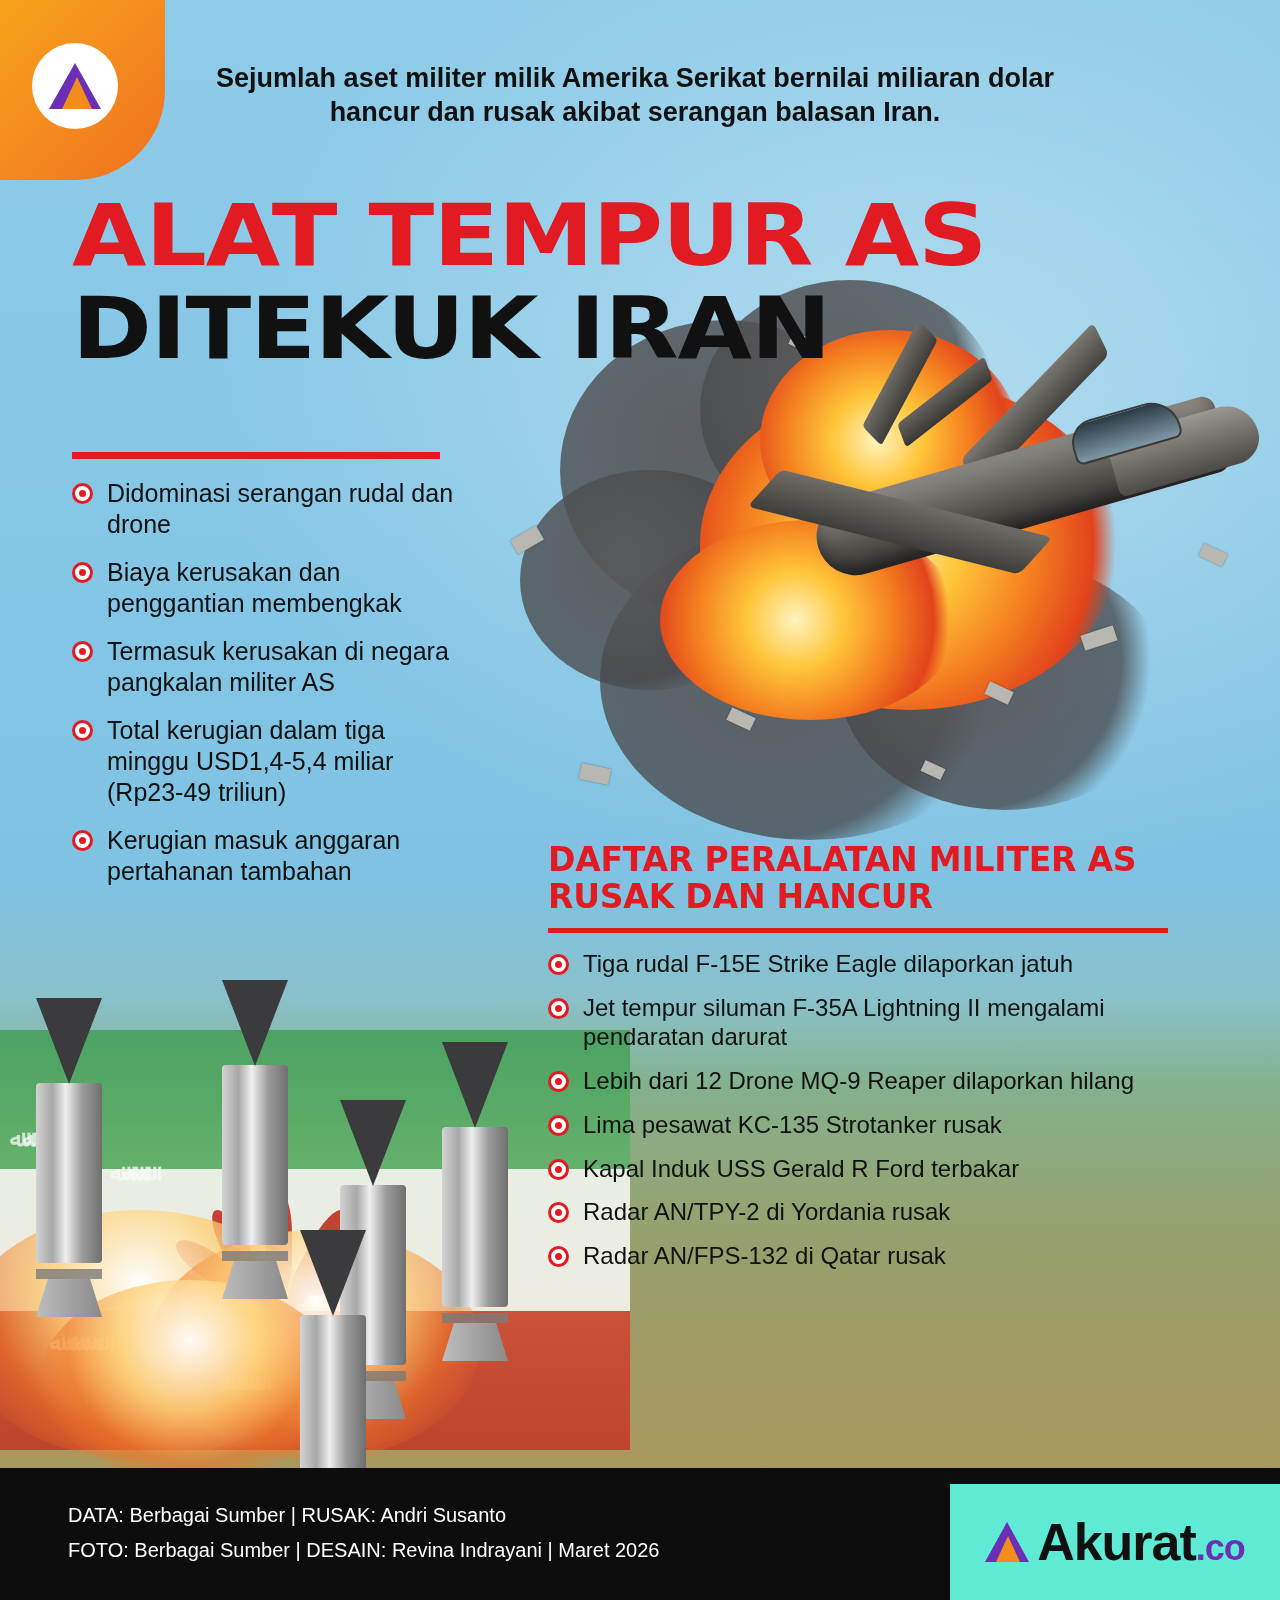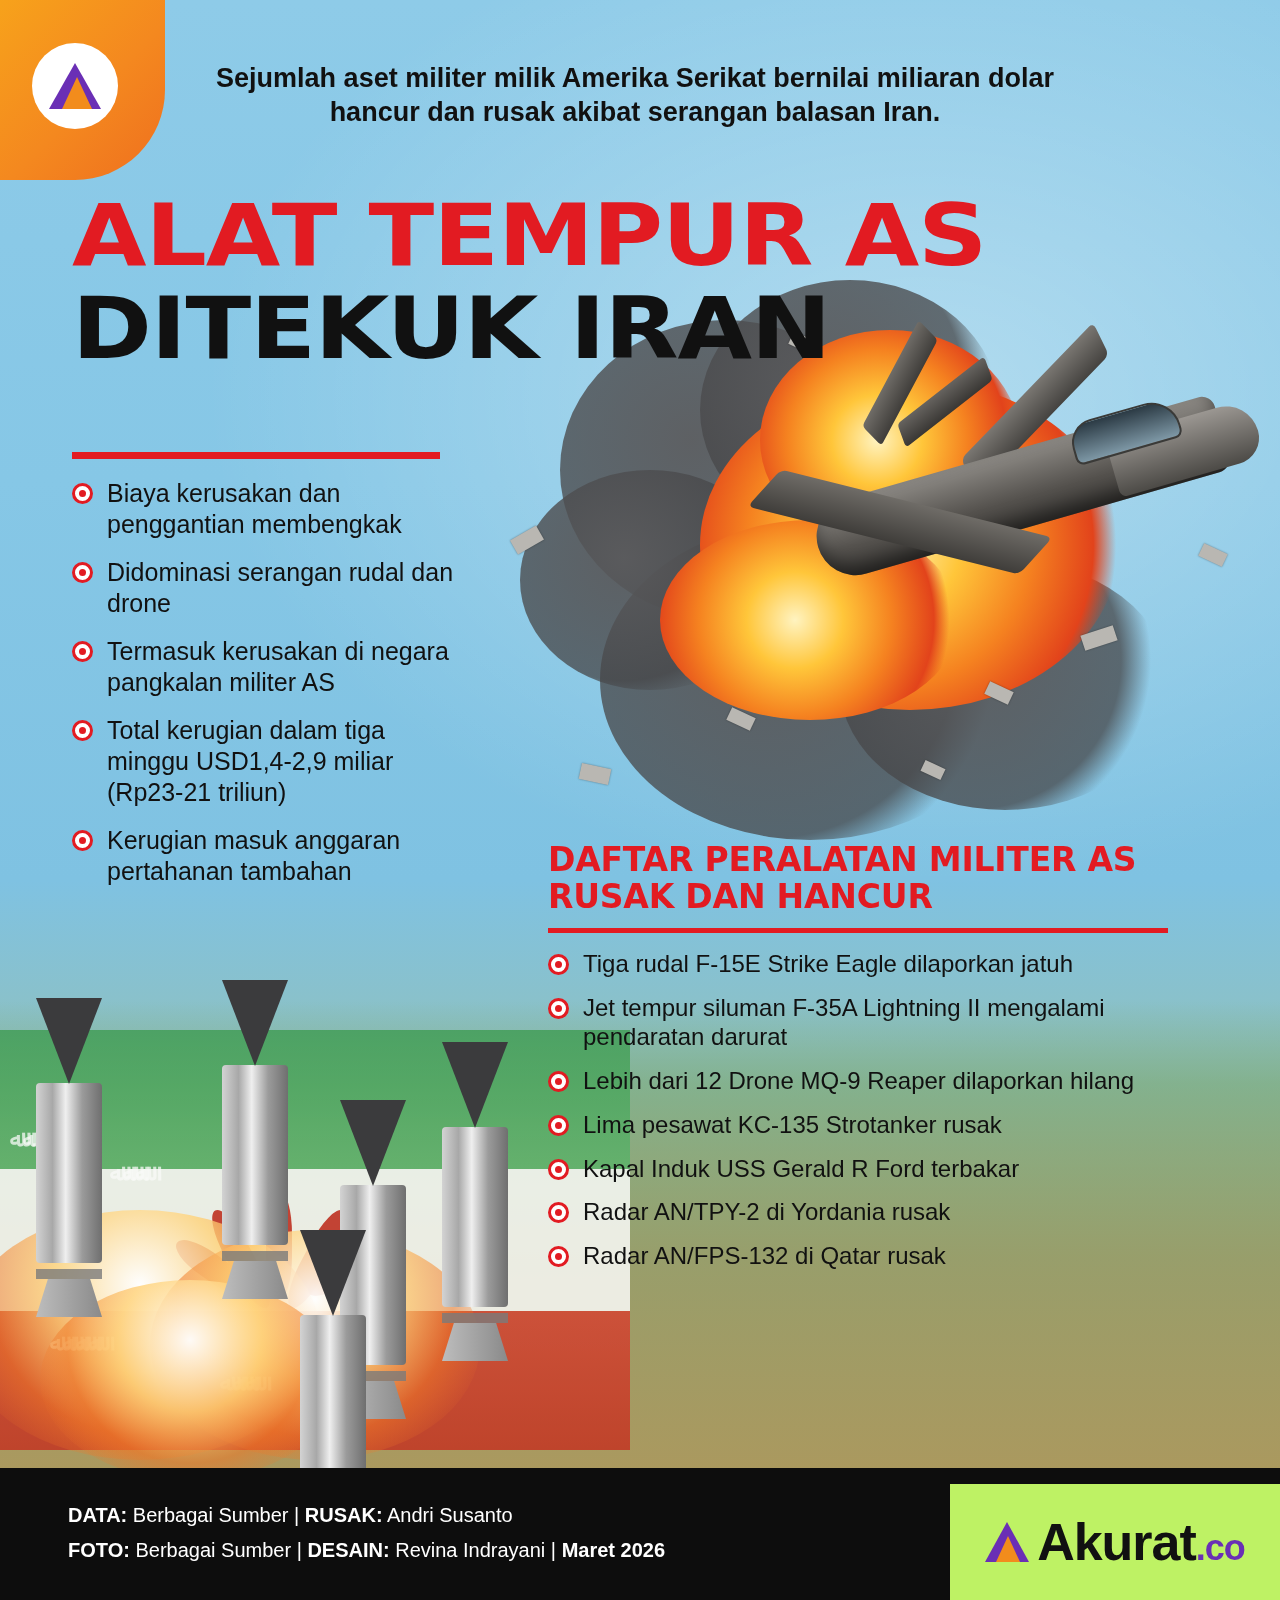--- a/index.html
+++ b/index.html
@@ -186,23 +186,23 @@
   .list-right .bullet-row { margin-bottom:14px; }
   .list-right .bullet-text { font-size:24px; }
 
   
   .footer {
     position:absolute; left:0; bottom:0; width:1280px; height:132px; background:#0d0d0d;
   }
   .footer-text {
     position:absolute; left:68px; top:30px; color:#fff; font-size:20px; line-height:1.75;
   }
-  .footer-text .lbl { font-weight:bold; }
+  .footer-text .lbl { font-weight:normal; }
   .footer-brand {
-    position:absolute; right:0; bottom:0; width:330px; height:116px; background:#bef264;
+    position:absolute; right:0; bottom:0; width:330px; height:116px; background:#5eead4;
     display:flex; align-items:center; justify-content:center; gap:8px;
   }
   .brand-mark { position:relative; width:44px; height:40px; }
   .brand-mark .p { position:absolute; left:0; bottom:0; width:0;height:0;
     border-left:22px solid transparent; border-right:22px solid transparent; border-bottom:40px solid #6a2fb5;}
   .brand-mark .o { position:absolute; left:11px; bottom:0; width:0;height:0;
     border-left:12px solid transparent; border-right:12px solid transparent; border-bottom:26px solid #f28c1c;}
   .brand-text { font-size:52px; font-weight:bold; color:#111; letter-spacing:-1px; }
   .brand-text .co { color:#6a2fb5; font-size:36px; }
 </style>
@@ -312,39 +312,39 @@
     <div class="title-1">ALAT TEMPUR AS</div>
     <div class="title-2">DITEKUK IRAN</div>
   </div>
   <div class="rule-red"></div>
 
   <div class="list-left">
     <div class="bullet-row">
       <span class="dot">
           <i></i>
         </span>
-      <span class="bullet-text">Biaya kerusakan dan penggantian membengkak</span>
+      <span class="bullet-text">Didominasi serangan rudal dan drone</span>
     </div>
     <div class="bullet-row">
       <span class="dot">
           <i></i>
         </span>
-      <span class="bullet-text">Didominasi serangan rudal dan drone</span>
+      <span class="bullet-text">Biaya kerusakan dan penggantian membengkak</span>
     </div>
     <div class="bullet-row">
       <span class="dot">
           <i></i>
         </span>
       <span class="bullet-text">Termasuk kerusakan di negara pangkalan militer AS</span>
     </div>
     <div class="bullet-row">
       <span class="dot">
           <i></i>
         </span>
-      <span class="bullet-text">Total kerugian dalam tiga minggu USD1,4-2,9 miliar (Rp23-21 triliun)</span>
+      <span class="bullet-text">Total kerugian dalam tiga minggu USD1,4-5,4 miliar (Rp23-49 triliun)</span>
     </div>
     <div class="bullet-row">
       <span class="dot">
           <i></i>
         </span>
       <span class="bullet-text">Kerugian masuk anggaran pertahanan tambahan</span>
     </div>
   </div>
 
   <div class="section-right">

